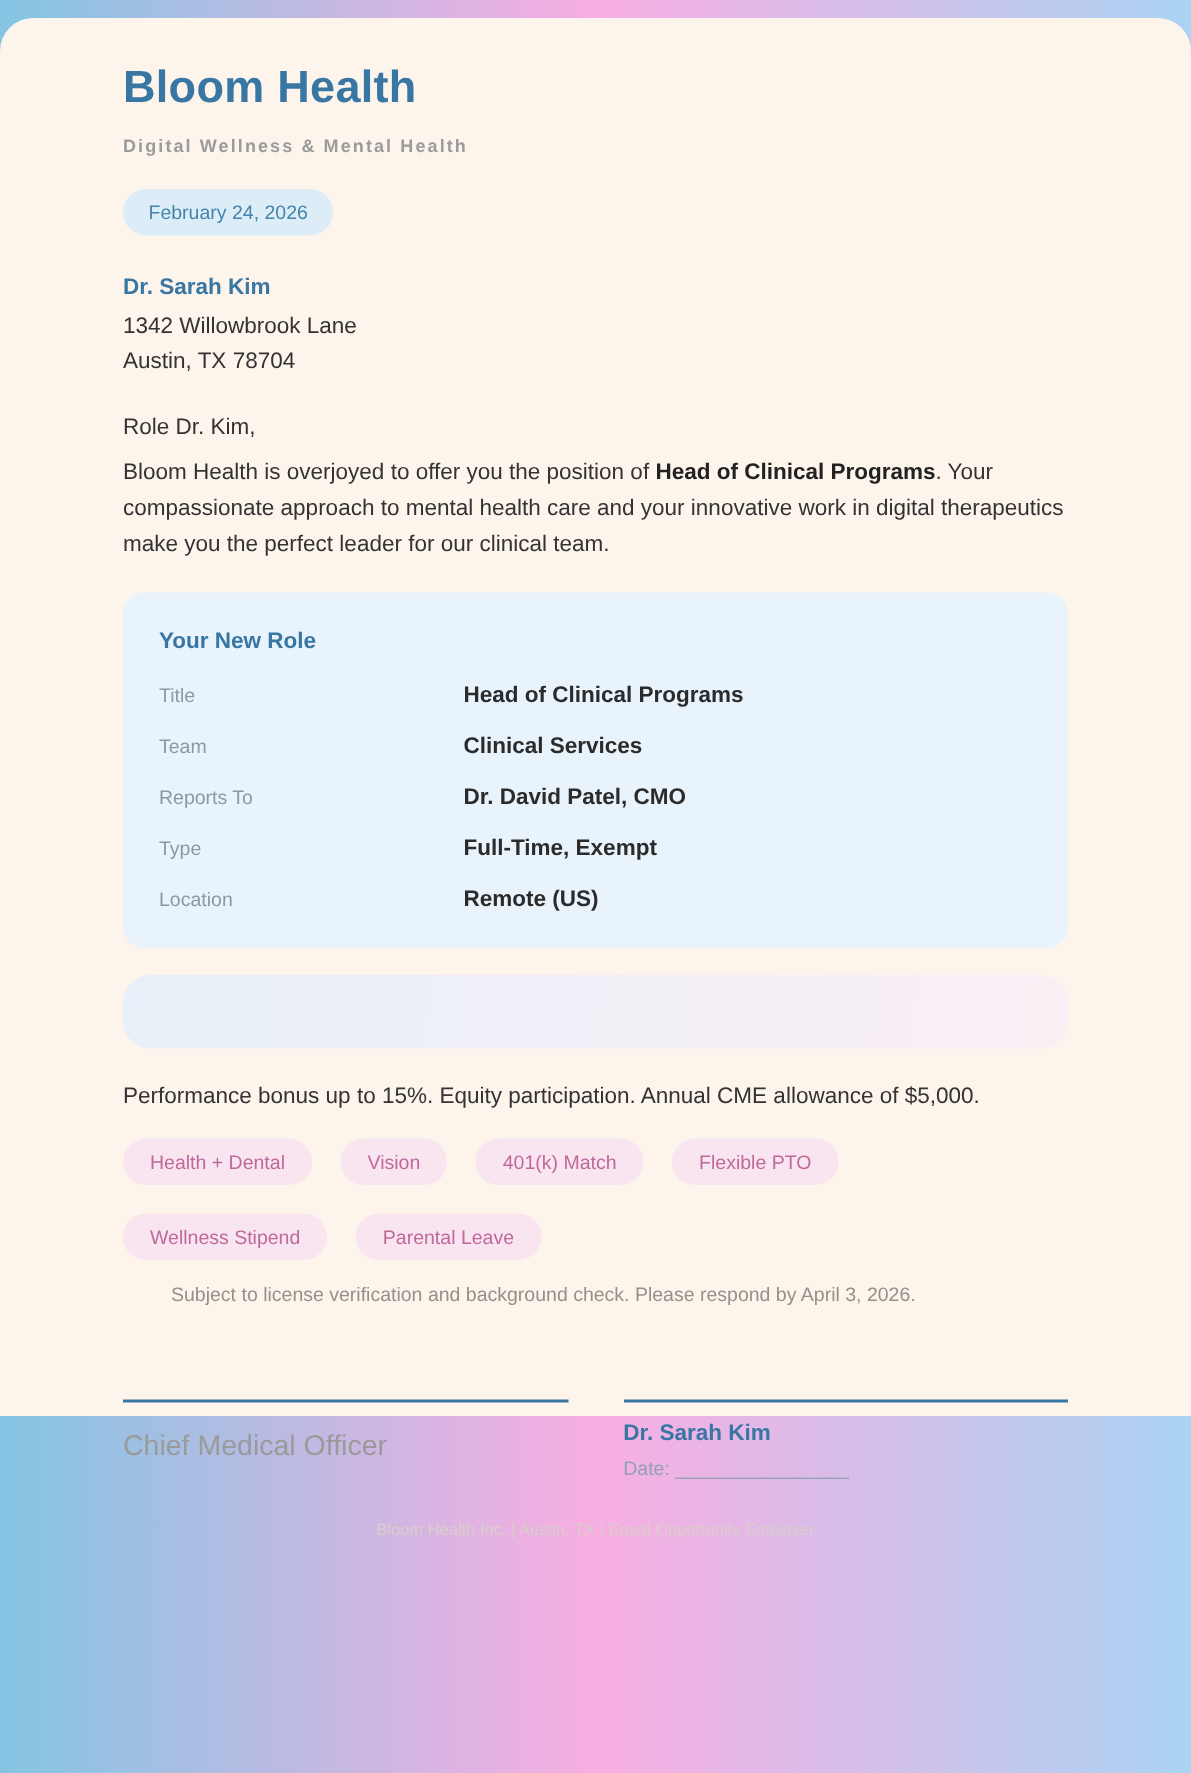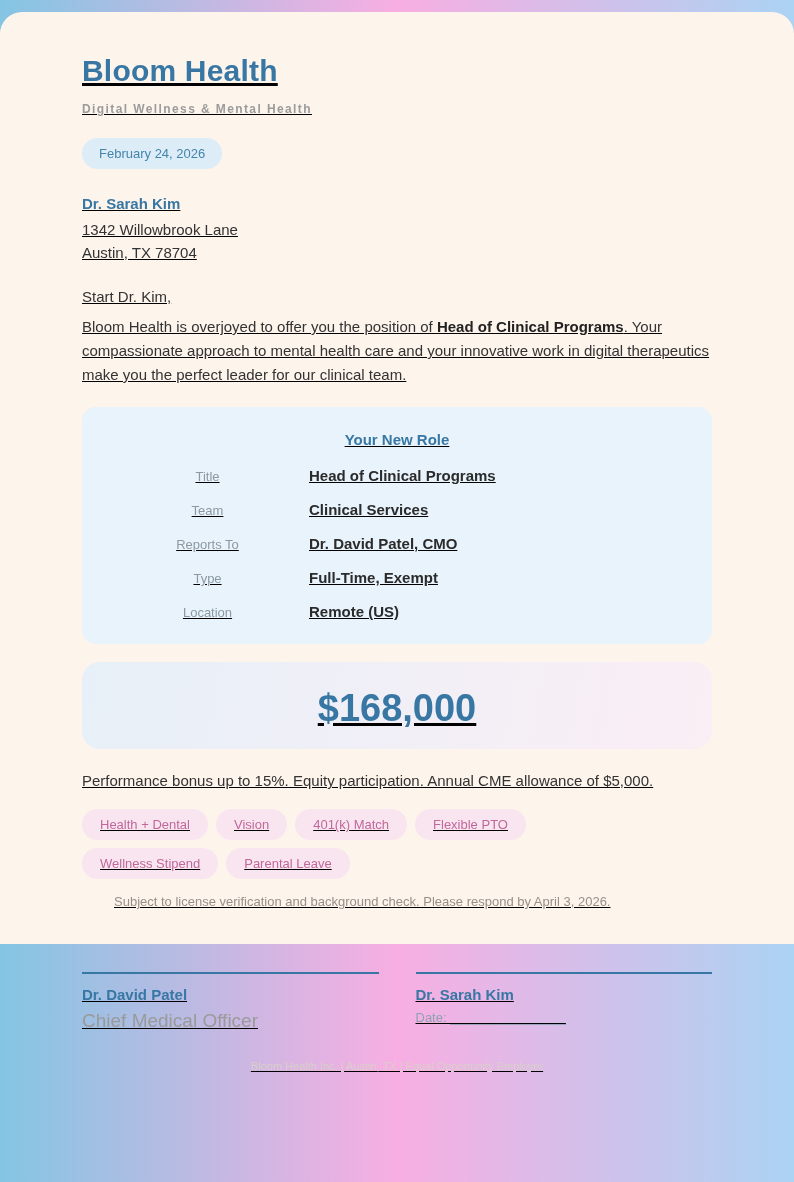--- a/index.html
+++ b/index.html
@@ -24,55 +24,54 @@
   html,body{margin:0;padding:0;}
   body{
     width:794px;height:1182px;overflow:hidden;
     font-family:"Liberation Sans", sans-serif;
     background:linear-gradient(90deg,var(--grad-left) 0%,var(--grad-mid) 50%,var(--grad-right) 100%);
   }
   .sheet{
     margin-top:12px;height:932px;
     background:var(--sheet-bg);
     border-radius:22px 22px 0 0;
-    padding:42px 82px 0;
-    text-decoration:underline;
+    padding:30px 82px 0;
   }
   .company-name{
     margin:0;font-size:30px;font-weight:bold;color:var(--accent-blue);letter-spacing:0.2px;
   }
   .tagline{
     margin-top:14px;font-size:12px;color:var(--muted-text);letter-spacing:1.4px;font-weight:bold;
   }
   .date-badge{
     display:inline-block;margin-top:22px;
     background:var(--badge-bg);color:var(--badge-text);
     font-size:13px;padding:8px 17px;border-radius:16px;
   }
   .recipient{margin-top:23px;font-size:15px;line-height:23px;color:var(--body-text);}
   .recipient-name{color:var(--accent-blue);font-weight:bold;font-size:15px;margin-bottom:3px;}
   .salutation{margin-top:24px;font-size:15px;color:var(--body-text);}
   .intro{margin-top:10px;font-size:15px;line-height:24px;color:var(--body-text);}
   .intro b{color:#222;}
   .role-card{
-    margin-top:20px;background:var(--card-bg);border-radius:14px;padding:24px;text-align:center;
+    margin-top:20px;background:var(--card-bg);border-radius:14px;padding:24px;
   }
   .role-card-title{font-size:15px;font-weight:bold;color:var(--accent-blue);}
   .role-row{display:flex;margin-top:17px;align-items:baseline;}
   .role-row:first-of-type{margin-top:19px;}
   .role-label{width:203px;flex:none;font-size:13px;color:var(--label-text);}
   .role-value{font-size:15px;font-weight:bold;color:#2b2b2b;}
   .salary-card{
     margin-top:18px;border-radius:18px;text-align:center;padding:27px 0 22px;
     background:linear-gradient(100deg,var(--salary-grad-left),var(--salary-grad-right));
   }
   .salary-amount{font-size:38px;line-height:1;font-weight:bold;color:var(--accent-blue);}
   .salary-caption{margin-top:16px;font-size:12px;color:#8a8a8a;}
   .comp-note{margin-top:20px;font-size:15px;line-height:24px;color:var(--body-text);}
-  .chips{margin-top:16px;display:flex;flex-wrap:wrap;gap:8px;max-width:560px;}
+  .chips{margin-top:16px;display:flex;flex-wrap:wrap;gap:19px;max-width:560px;}
   .chip{
     background:var(--chip-bg);color:var(--chip-text);
     font-size:13px;padding:8px 18px;border-radius:17px;
   }
   .fine-print{margin-top:15px;font-size:13px;color:#969089;margin-left:32px;}
   .signatures{margin-top:63px;display:flex;gap:37px;}
   .sig-col{flex:1;border-top:2px solid var(--accent-blue);padding-top:12px;}
   .sig-name{font-size:15px;font-weight:bold;color:var(--accent-blue);}
   .sig-sub{margin-top:7px;font-size:19px;color:#9a9a9a;}
   .sig-date{margin-top:7px;font-size:13px;color:#8fa0b0;}
@@ -87,21 +86,21 @@
   <div class="tagline">Digital Wellness &amp; Mental Health</div>
 
   <span class="date-badge">February 24, 2026</span>
 
   <div class="recipient">
     <div class="recipient-name">Dr. Sarah Kim</div>
     <div>1342 Willowbrook Lane</div>
     <div>Austin, TX 78704</div>
   </div>
 
-  <div class="salutation">Start Dr. Kim,</div>
+  <div class="salutation">Role Dr. Kim,</div>
 
   <p class="intro"><span>Bloom Health is overjoyed to offer you the position of </span><b>Head of Clinical Programs</b><span>. Your compassionate approach to mental health care and your innovative work in digital therapeutics make you the perfect leader for our clinical team.</span></p>
 
   <div class="role-card">
     <div class="role-card-title">Your New Role</div>
     <div>
 
         <div class="role-row">
           <span class="role-label">Title</span>
           <span class="role-value">Head of Clinical Programs</span>
@@ -124,21 +123,20 @@
         </div>
 
         <div class="role-row">
           <span class="role-label">Location</span>
           <span class="role-value">Remote (US)</span>
         </div>
       </div>
   </div>
 
   <div class="salary-card">
-    <div class="salary-amount">$168,000</div>
   </div>
 
   <p class="comp-note">Performance bonus up to 15%. Equity participation. Annual CME allowance of $5,000.</p>
 
   <div class="chips">
 
       <span class="chip">Health + Dental</span>
 
       <span class="chip">Vision</span>
 
@@ -148,21 +146,20 @@
 
       <span class="chip">Wellness Stipend</span>
 
       <span class="chip">Parental Leave</span>
     </div>
 
   <p class="fine-print">Subject to license verification and background check. Please respond by April 3, 2026.</p>
 
   <div class="signatures">
     <div class="sig-col">
-      <div class="sig-name">Dr. David Patel</div>
       <div class="sig-sub">Chief Medical Officer</div>
     </div>
     <div class="sig-col">
       <div class="sig-name">Dr. Sarah Kim</div>
       <div class="sig-date">Date: ________________</div>
     </div>
   </div>
 
   <div class="footer">Bloom Health Inc. | Austin, TX | Equal Opportunity Employer</div>
 

